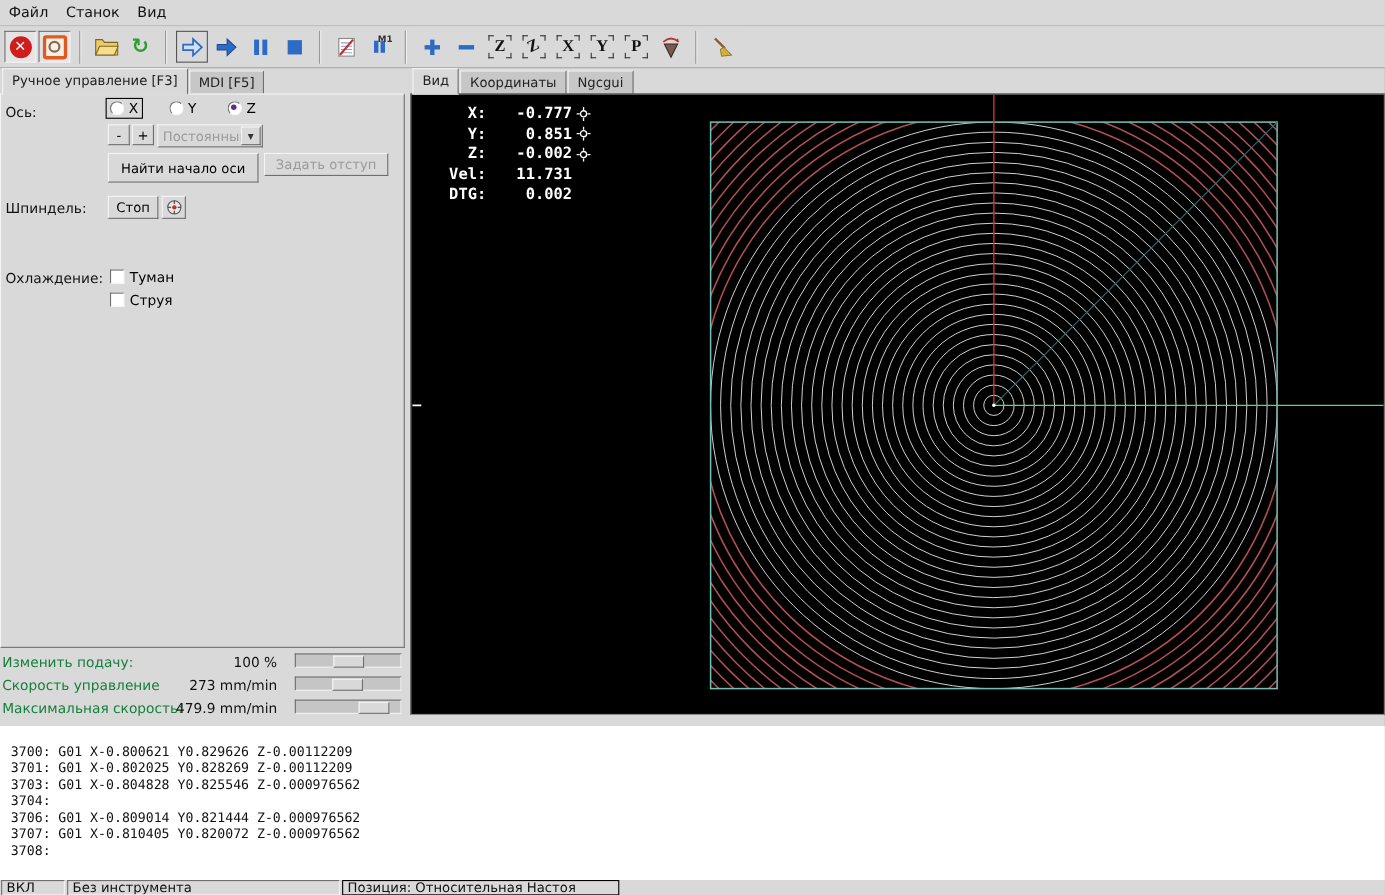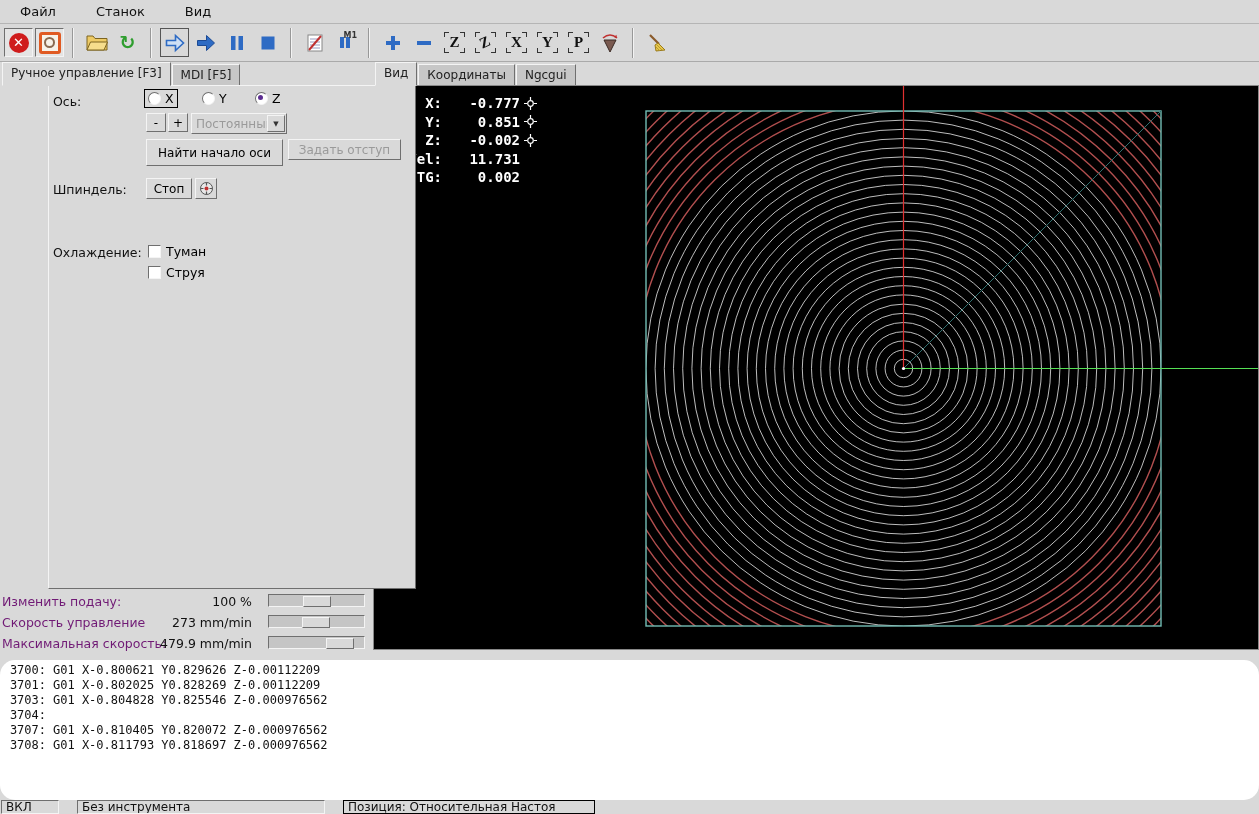--- a/index.html
+++ b/index.html
@@ -5,21 +5,21 @@
   html,body{margin:0;padding:0;}
   body{font-family:"DejaVu Sans","Liberation Sans",sans-serif;font-size:12px;background:#9a9a9a;}
   .window{position:relative;width:1259px;height:814px;background:#d9d9d9;overflow:hidden;}
   .raised{border:1px solid;border-color:#f4f4f4 #6f6f6f #6f6f6f #f4f4f4;}
   .sunken{border:1px solid;border-color:#6f6f6f #f4f4f4 #f4f4f4 #6f6f6f;}
   button{font-family:inherit;cursor:default;}
 
   
   .menubar{position:absolute;left:0;top:0;width:100%;height:24px;display:flex;align-items:center;
            background:#d9d9d9;border-bottom:1px solid #b5b5b5;box-sizing:border-box;}
-  .menu-item{padding:3px 20px;font-size:13px;color:#111;}
+  .menu-item{padding:3px 8px;font-size:13px;color:#111;}
 
   
   .toolbar{position:absolute;left:0;top:24px;width:100%;height:38px;display:flex;align-items:center;
            padding-left:3px;box-sizing:border-box;background:#d9d9d9;border-bottom:1px solid #aaa;}
   .tb{width:29px;height:29px;background:#d9d9d9;display:flex;align-items:center;justify-content:center;
       position:relative;padding:0;margin:0 1px;border:1px solid #d9d9d9;}
   .tb.sunken{border:1px solid;border-color:#6f6f6f #f4f4f4 #f4f4f4 #6f6f6f;background:#e4e4e4;}
   .tb.focusring{border:1px solid #555;}
   .tbsep{width:0;height:30px;margin:0 7px;border-left:1px solid #989898;border-right:1px solid #f3f3f3;}
   .estop-icon{width:20px;height:20px;border-radius:50%;background:#cf1c1c;color:#fff;font-weight:bold;
@@ -47,64 +47,64 @@
   .m1{position:absolute;right:2px;bottom:16px;font-size:8px;font-weight:bold;color:#333;}
 
   
   .tabrow{position:absolute;top:0;left:2px;height:24px;display:flex;align-items:flex-end;}
   .tab{font-size:12px;padding:3px 8px 3px;background:#c7c7c7;border:1px solid;
        border-color:#f4f4f4 #6f6f6f #c7c7c7 #f4f4f4;margin-right:1px;color:#222;}
   .tab.active{background:#d9d9d9;border-color:#f4f4f4 #6f6f6f #d9d9d9 #f4f4f4;padding-bottom:5px;z-index:3;}
 
   
   .left{position:absolute;left:0;top:62px;width:372px;height:598px;}
-  .lp-page{position:absolute;left:0;top:23px;width:366px;height:502px;background:#d9d9d9;z-index:1;margin-left:48px;}
+  .lp-page{position:absolute;left:0;top:23px;width:366px;height:502px;background:#d9d9d9;z-index:1;}
   .lp-page .lbl{position:absolute;font-size:12.5px;color:#111;}
   .radio{position:absolute;display:flex;align-items:center;gap:4px;font-size:12.5px;padding:1px 3px;}
   .radio.focusbox{outline:1px solid #000;}
   .rb{width:11px;height:11px;border-radius:50%;background:#fff;border:1px solid;
       border-color:#6f6f6f #f4f4f4 #f4f4f4 #6f6f6f;position:relative;}
   .rb.checked::after{content:"";position:absolute;left:2px;top:2px;width:5px;height:5px;border-radius:50%;background:#5c2d91;}
   .smallbtn{position:absolute;background:#d9d9d9;font-size:12px;display:flex;align-items:center;justify-content:center;padding:0;}
   .smallbtn.disabled{color:#9a9a9a;}
   .combo{position:absolute;background:#d9d9d9;display:flex;align-items:center;}
   .combo-text{flex:1;color:#9a9a9a;font-size:12px;padding-left:4px;overflow:hidden;white-space:nowrap;}
   .combo-arrow{width:16px;height:15px;margin-right:1px;display:flex;align-items:center;justify-content:center;
                font-size:7px;color:#333;background:#d9d9d9;}
   .cbrow{position:absolute;display:flex;align-items:center;gap:5px;font-size:12.5px;}
   .cb{width:11px;height:11px;background:#fff;border:1px solid;border-color:#6f6f6f #f4f4f4 #f4f4f4 #6f6f6f;}
 
   
   .slider-row{position:absolute;left:0;width:372px;height:16px;}
-  .sl-label{position:absolute;left:2px;top:1px;font-size:12.5px;color:#701a75;white-space:nowrap;}
+  .sl-label{position:absolute;left:2px;top:1px;font-size:12.5px;color:#15803d;white-space:nowrap;}
   .sl-value{position:absolute;right:120px;top:1px;font-size:12.5px;color:#111;}
   .strough{position:absolute;left:268px;top:1px;width:97px;height:13px;background:#c5c5c5;box-sizing:border-box;}
   .shandle{position:absolute;top:1px;width:26px;height:9px;background:#d9d9d9;}
 
   
   .right{position:absolute;left:373px;top:62px;width:886px;height:589px;}
   .preview{position:absolute;left:0;top:23px;width:886px;height:565px;background:#000;
            border:1px solid #888;box-sizing:border-box;overflow:hidden;}
   .preview svg.plot{position:absolute;left:0;top:0;}
   .dro{position:absolute;left:20px;top:8px;color:#fff;font-family:"DejaVu Sans Mono","Liberation Mono",monospace;
        font-size:14px;font-weight:bold;line-height:18.5px;}
   .dro-row{display:flex;align-items:center;}
   .dro-label{width:48px;text-align:right;white-space:pre;}
   .dro-value{width:78px;text-align:right;white-space:pre;}
   .dro-icon{margin-left:4px;}
 
   
-  .gcode{position:absolute;left:0;top:660px;width:100%;height:140px;background:#fff;overflow:hidden;padding-top:3px;box-sizing:border-box;border-radius:15px;}
+  .gcode{position:absolute;left:0;top:660px;width:100%;height:140px;background:#fff;overflow:hidden;padding-top:16px;box-sizing:border-box;}
   .gcode-line{height:15px;line-height:15px;display:flex;width:max-content;padding-right:5px;
               font-family:"DejaVu Sans Mono","Liberation Mono",monospace;font-size:12px;color:#111;}
   .gcode-line .lnum{width:46px;text-align:right;margin-right:7px;}
   .gcode-line.active{background:#a8372b;color:#fff;}
 
   
-  .statusbar{position:absolute;left:0;top:800px;width:100%;height:14px;display:flex;gap:18px;padding-left:1px;
+  .statusbar{position:absolute;left:0;top:800px;width:100%;height:14px;display:flex;gap:2px;padding-left:1px;
              box-sizing:border-box;background:#d9d9d9;}
   .sb{background:#d9d9d9;font-size:12px;line-height:13px;padding:0 4px;box-sizing:border-box;
       overflow:hidden;white-space:nowrap;color:#111;}
   .sb-power{width:58px;}
   .sb-tool{width:248px;}
   .sb-pos{width:252px;border:1px solid #000;}
 </style>
 </head>
 <body>
 
@@ -397,26 +397,29 @@
         <span class="ltext">G01 X-0.802025 Y0.828269 Z-0.00112209</span>
       </div>
       <div class="gcode-line">
         <span class="lnum">3703:</span>
         <span class="ltext">G01 X-0.804828 Y0.825546 Z-0.000976562</span>
       </div>
       <div class="gcode-line">
         <span class="lnum">3704:</span>
       </div>
       <div class="gcode-line">
+        <span class="lnum">3706:</span>
+        <span class="ltext">G01 X-0.809014 Y0.821444 Z-0.000976562</span>
+      </div>
+      <div class="gcode-line">
         <span class="lnum">3707:</span>
         <span class="ltext">G01 X-0.810405 Y0.820072 Z-0.000976562</span>
       </div>
       <div class="gcode-line">
         <span class="lnum">3708:</span>
-        <span class="ltext">G01 X-0.811793 Y0.818697 Z-0.000976562</span>
       </div>
     </div>
 
   <div class="statusbar">
     <div class="sb sb-power sunken">ВКЛ</div>
     <div class="sb sb-tool sunken">Без инструмента</div>
     <div class="sb sb-pos">Позиция: Относительная Настоя</div>
   </div>
 
 </div>

